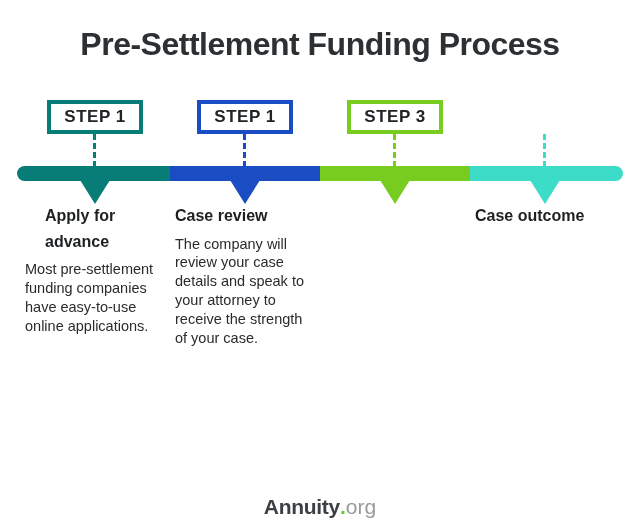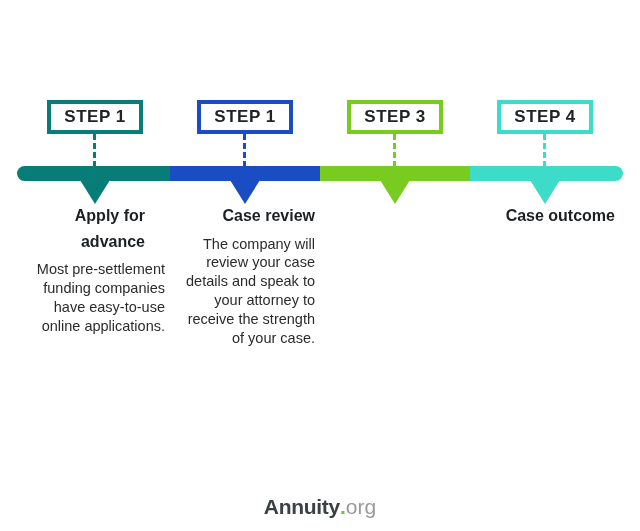--- a/index.html
+++ b/index.html
@@ -49,21 +49,21 @@
   .seg.s4{width:153px;}
   .arrow{
     position:absolute;top:180px;width:0;height:0;
     border-left:15px solid transparent;
     border-right:15px solid transparent;
     border-top:24px solid var(--c);
   }
   .textcol{
     position:absolute;top:203px;width:150px;
     box-sizing:border-box;padding:0 5px;
-    text-align:right;
+    text-align:left;
   }
   .step-heading{
     font-size:16px;font-weight:700;line-height:1.6;
     color:#1d2022;margin:0 auto 6px auto;
   }
   .textcol.t1 .step-heading{max-width:100px;}
   .step-body{
     font-size:14.5px;line-height:1.3;
     color:#2b2b2b;margin:0;
   }
@@ -73,25 +73,25 @@
   }
   .brand-name{font-weight:800;color:#3b4043;letter-spacing:-0.3px;}
   .brand-dot{font-weight:800;color:#5ecd30;}
   .brand-tld{font-weight:400;color:#97999b;}
 </style>
 </head>
 <body>
 
 <div class="canvas">
 
+  <h1 class="title">Pre-Settlement Funding Process</h1>
 
   <div class="badge c1" style="left:47px">STEP 1</div>
   <div class="badge c2" style="left:197px">STEP 1</div>
   <div class="badge c3" style="left:347px">STEP 3</div>
-  <div class="badge c4" style="left:497px">STEP 4</div>
 
   <div class="dash c1" style="left:93px"></div>
   <div class="dash c2" style="left:243px"></div>
   <div class="dash c3" style="left:393px"></div>
   <div class="dash c4" style="left:543px"></div>
 
   <div class="timeline">
     <div class="seg s1 c1"></div>
     <div class="seg s2 c2"></div>
     <div class="seg s3 c3"></div>

